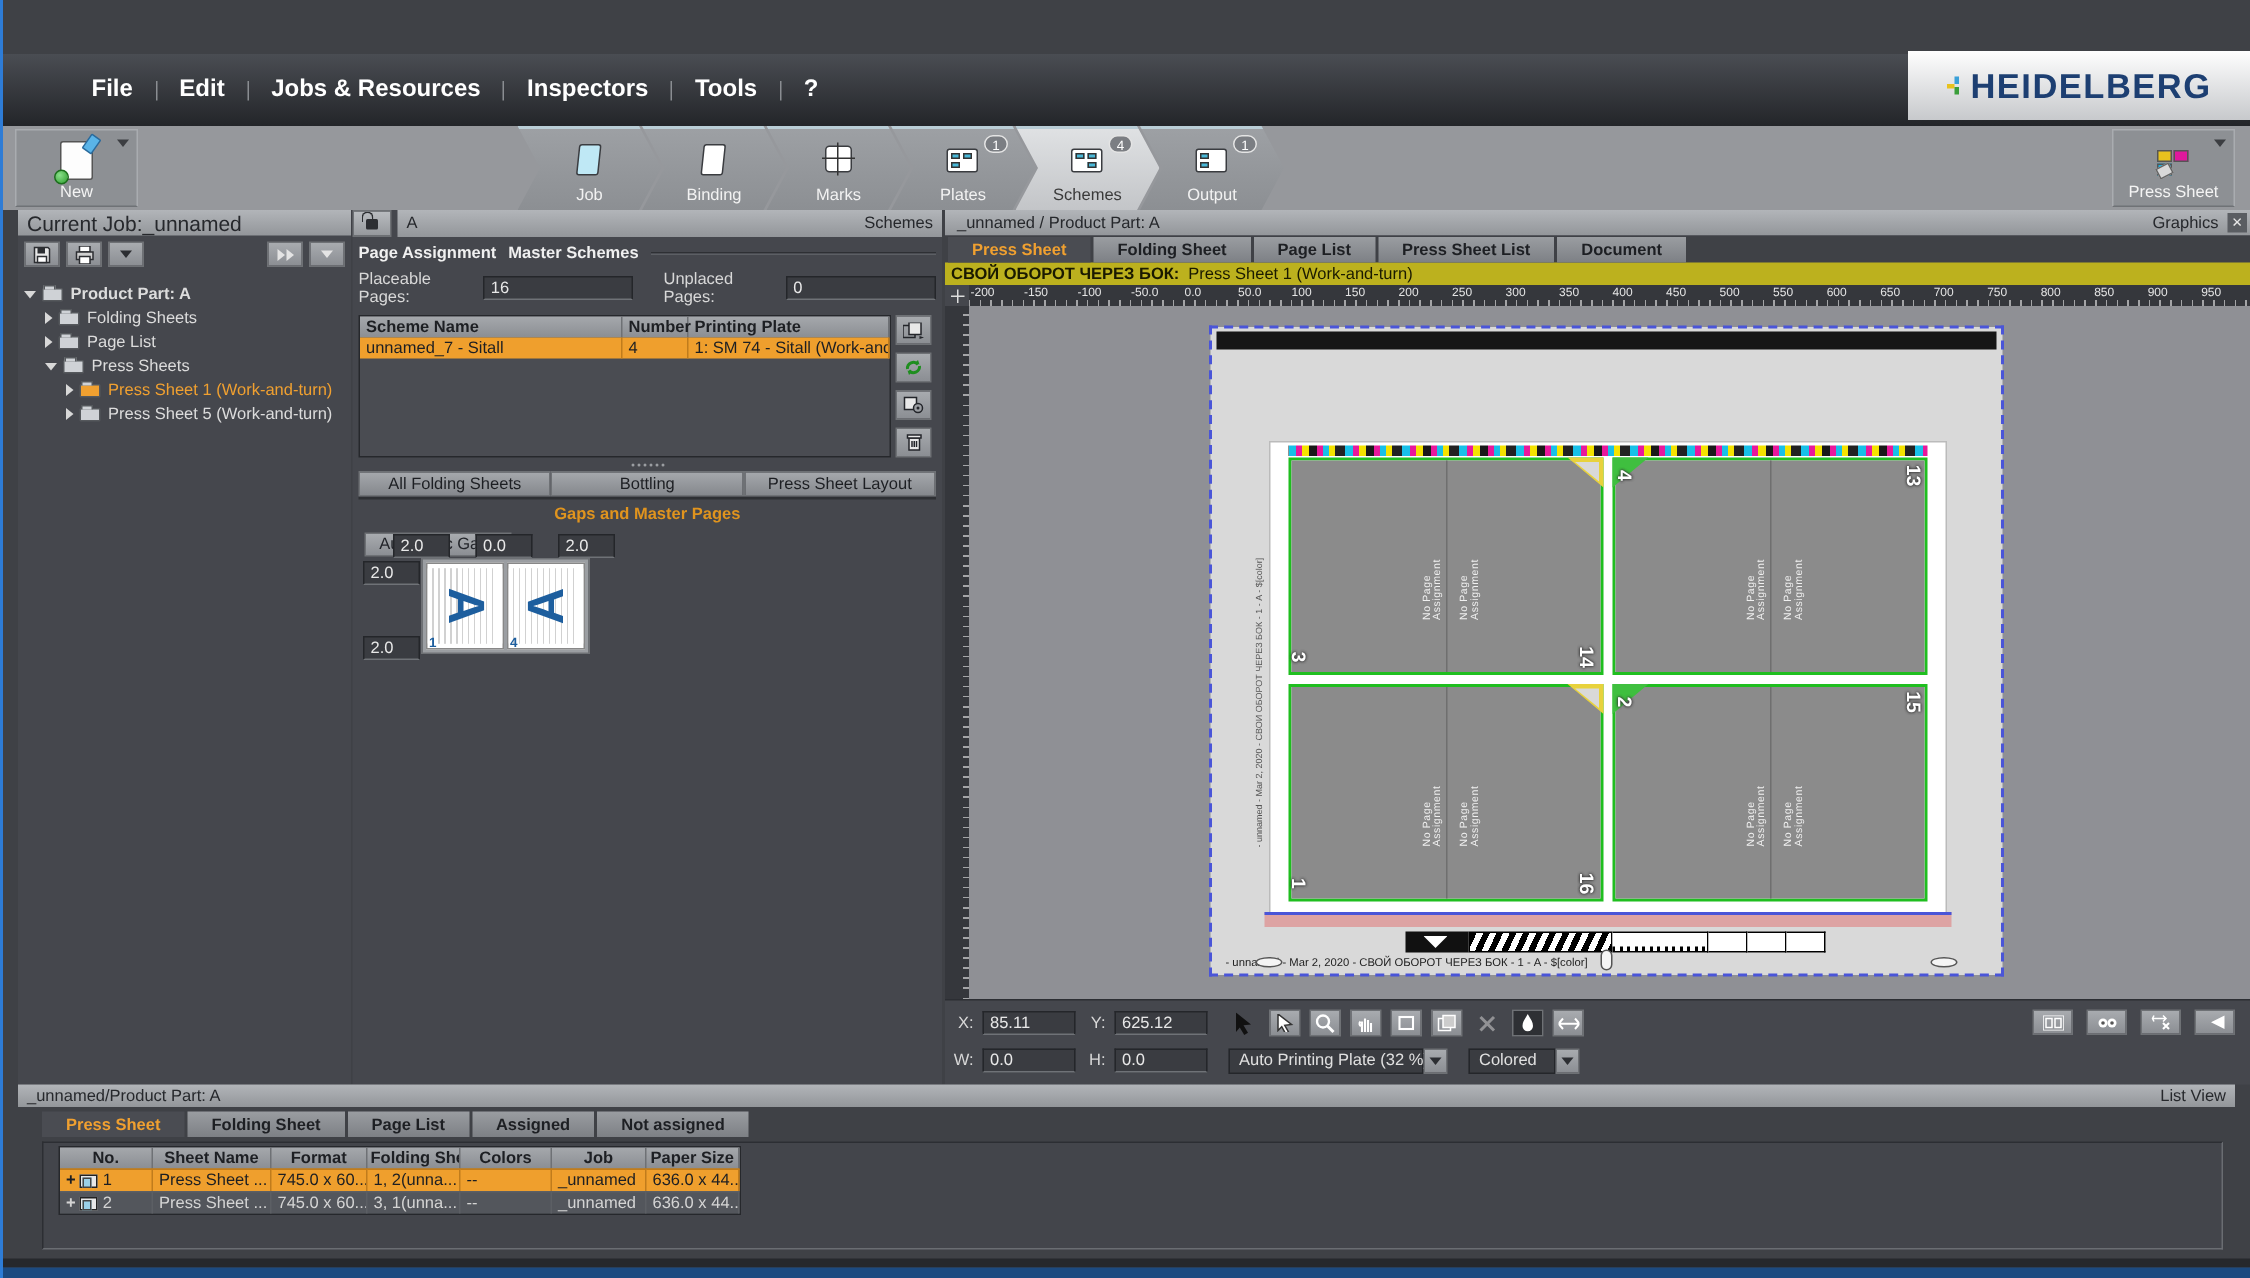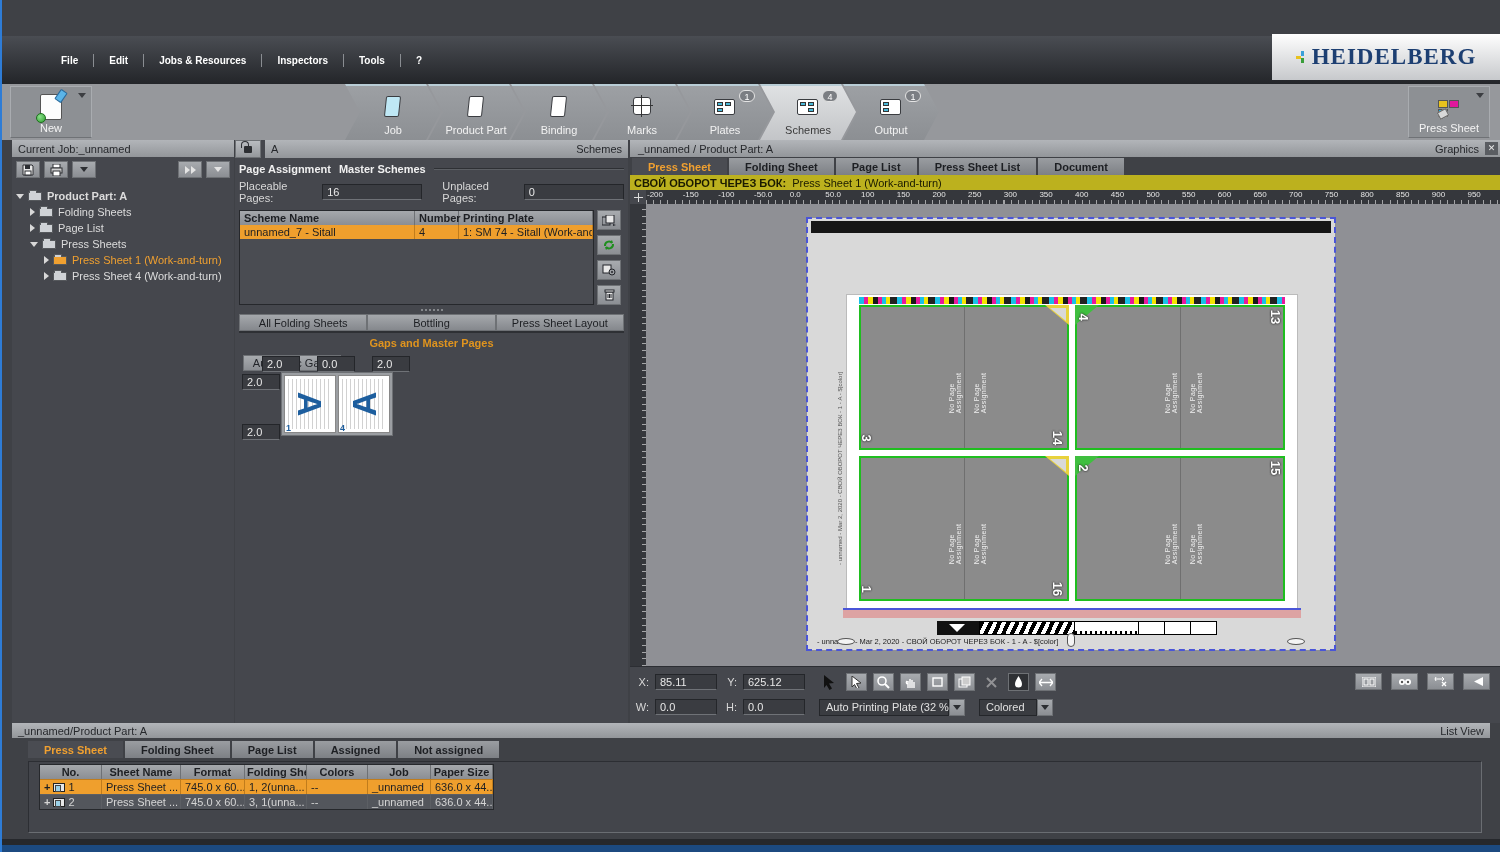--- a/index.html
+++ b/index.html
@@ -17,27 +17,27 @@
   .win-controls { margin-left:auto; display:flex; align-items:center; gap:38px; padding-right:14px; color:#444; }
   .wc { width:12px; height:12px; position:relative; cursor:default; }
   .wc-min::after { content:""; position:absolute; left:0; right:0; top:6px; border-top:1px solid #444; }
   .wc-max::after { content:""; position:absolute; inset:0; border:1px solid #444; }
   .wc-close::before,.wc-close::after { content:""; position:absolute; left:-1px; top:5px; width:15px; border-top:1px solid #444; }
   .wc-close::before { transform:rotate(45deg); } .wc-close::after { transform:rotate(-45deg); }
 
   
   .menubar { position:absolute; top:36px; left:0; right:0; height:48px;
              background:linear-gradient(#4a4d53,#232529); display:flex; align-items:center; padding-left:44px; }
-  .menu-item { color:#fff; font-weight:bold; font-size:10px; padding:0 15px; cursor:default; }
+  .menu-item { color:#fff; font-weight:bold; font-size:16px; padding:0 15px; cursor:default; }
   .menu-sep { width:1px; height:13px; background:#8a8d92; }
   .logo-box { position:absolute; right:0; top:-2px; width:228px; height:46px;
               background:linear-gradient(#fefefe,#c7c9cc); display:flex; align-items:center; justify-content:center; gap:4px; }
   .logo-cross { position:relative; width:12px; height:12px; }
   .logo-cross i { position:absolute; }
-  .logo-text { color:#1d3f72; font-weight:bold; font-size:23px; letter-spacing:1px; font-family:Liberation Serif, serif; }
+  .logo-text { color:#1d3f72; font-weight:bold; font-size:23px; letter-spacing:1px; font-family:Liberation Sans, sans-serif; }
 
   
   .toolbar { position:absolute; top:84px; left:0; right:0; height:56px; background:#96989c; }
   .big-btn { position:absolute; top:2px; width:82px; height:52px; background:#8d9094; border:1px solid #a9acb0;
              border-bottom-color:#6f7276; display:flex; flex-direction:column; align-items:center; justify-content:flex-end;
              padding-bottom:3px; cursor:pointer; }
   .big-btn .lbl { color:#f4f4f4; font-size:11px; }
   .btn-arrow { position:absolute; top:6px; right:5px; width:0; height:0; border-left:4px solid transparent;
                border-right:4px solid transparent; border-top:5px solid #3c3e42; }
   .doc-ic { position:absolute; top:7px; left:50%; transform:translateX(-50%); width:22px; height:26px;
@@ -65,21 +65,21 @@
   .marks-shape { position:absolute; left:4px; top:2px; width:18px; height:18px; background:#fff; border:1.5px solid #3a3c40; border-radius:3px; }
   .marks-shape::after { content:""; position:absolute; left:7px; top:-3px; width:1px; height:22px; background:#333; }
   .marks-shape::before { content:""; position:absolute; top:7px; left:-3px; height:1px; width:22px; background:#333; }
   .plates-shape { position:absolute; left:2px; top:4px; width:21px; height:16px; background:#fff; border:1.5px solid #3a3c40; border-radius:2px; }
   .plates-shape i { position:absolute; width:6px; height:4px; background:#49b8d8; border:1px solid #333; }
   .badge { position:absolute; top:4px; right:18px; min-width:16px; height:12px; background:#7b7e83; color:#fff;
            font-size:9px; line-height:12px; text-align:center; border-radius:7px; border:1px solid #e4e4e4; padding:0 3px; }
 
   
   .panel { position:absolute; top:140px; bottom:129px; background:#45474d; }
-  .panel-header { height:17px; background:linear-gradient(#b2b5b9,#93969a); color:#26282c; font-size:11px;
+  .panel-header { height:17px; background:linear-gradient(#b2b5b9,#93969a); color:#26282c; font-size:14px;
                   display:flex; align-items:center; padding:4px 6px; }
   .mini-btn { width:24px; height:17px; background:linear-gradient(#a8abaf,#8b8e93); border:1px solid #6e7175;
               display:flex; align-items:center; justify-content:center; cursor:pointer; }
   .field { background:#3a3c41; border:1px solid #24262a; border-bottom-color:#6f7277; color:#e8e8e8;
            font-size:11px; padding:1px 4px; height:16px; line-height:13px; overflow:hidden; white-space:nowrap; }
   .lbl-light { color:#d8d8d8; font-size:11px; }
   .tri-r { width:0;height:0;border-top:4px solid transparent;border-bottom:4px solid transparent;border-left:5px solid #e4e4e4; }
   .tri-d { width:0;height:0;border-left:4px solid transparent;border-right:4px solid transparent;border-top:5px solid #2c2e32; }
 
   
@@ -288,26 +288,20 @@
       <div class="step">
         <span class="step-ic">
             <i class="page-shape" style="background:#bfe8f5"></i>
           </span>
         <span class="step-label">Job</span>
       </div>
       <div class="step">
         <span class="step-ic">
             <i class="page-shape"></i>
           </span>
-        <span class="step-label">Product Part</span>
-      </div>
-      <div class="step">
-        <span class="step-ic">
-            <i class="page-shape"></i>
-          </span>
         <span class="step-label">Binding</span>
       </div>
       <div class="step">
         <span class="step-ic">
             <i class="marks-shape"></i>
           </span>
         <span class="step-label">Marks</span>
       </div>
       <div class="step">
         <span class="step-ic">
@@ -408,21 +402,21 @@
         <span>Press Sheets</span>
       </div>
       <div class="tree-row sel" style="padding-left:30px">
         <i class="arr tri-r" style="border-left-color:#d8d8d8"></i>
         <span class="folder"></span>
         <span>Press Sheet 1 (Work-and-turn)</span>
       </div>
       <div class="tree-row" style="padding-left:30px">
         <i class="arr tri-r" style="border-left-color:#d8d8d8"></i>
         <span class="folder"></span>
-        <span>Press Sheet 4 (Work-and-turn)</span>
+        <span>Press Sheet 5 (Work-and-turn)</span>
       </div>
     </div>
   </div>
 
   <div class="panel mid-panel">
     <div class="mid-header">
       <div class="lock-btn">
           <span class="lock"></span>
         </div>
       <div class="mid-hbar">

